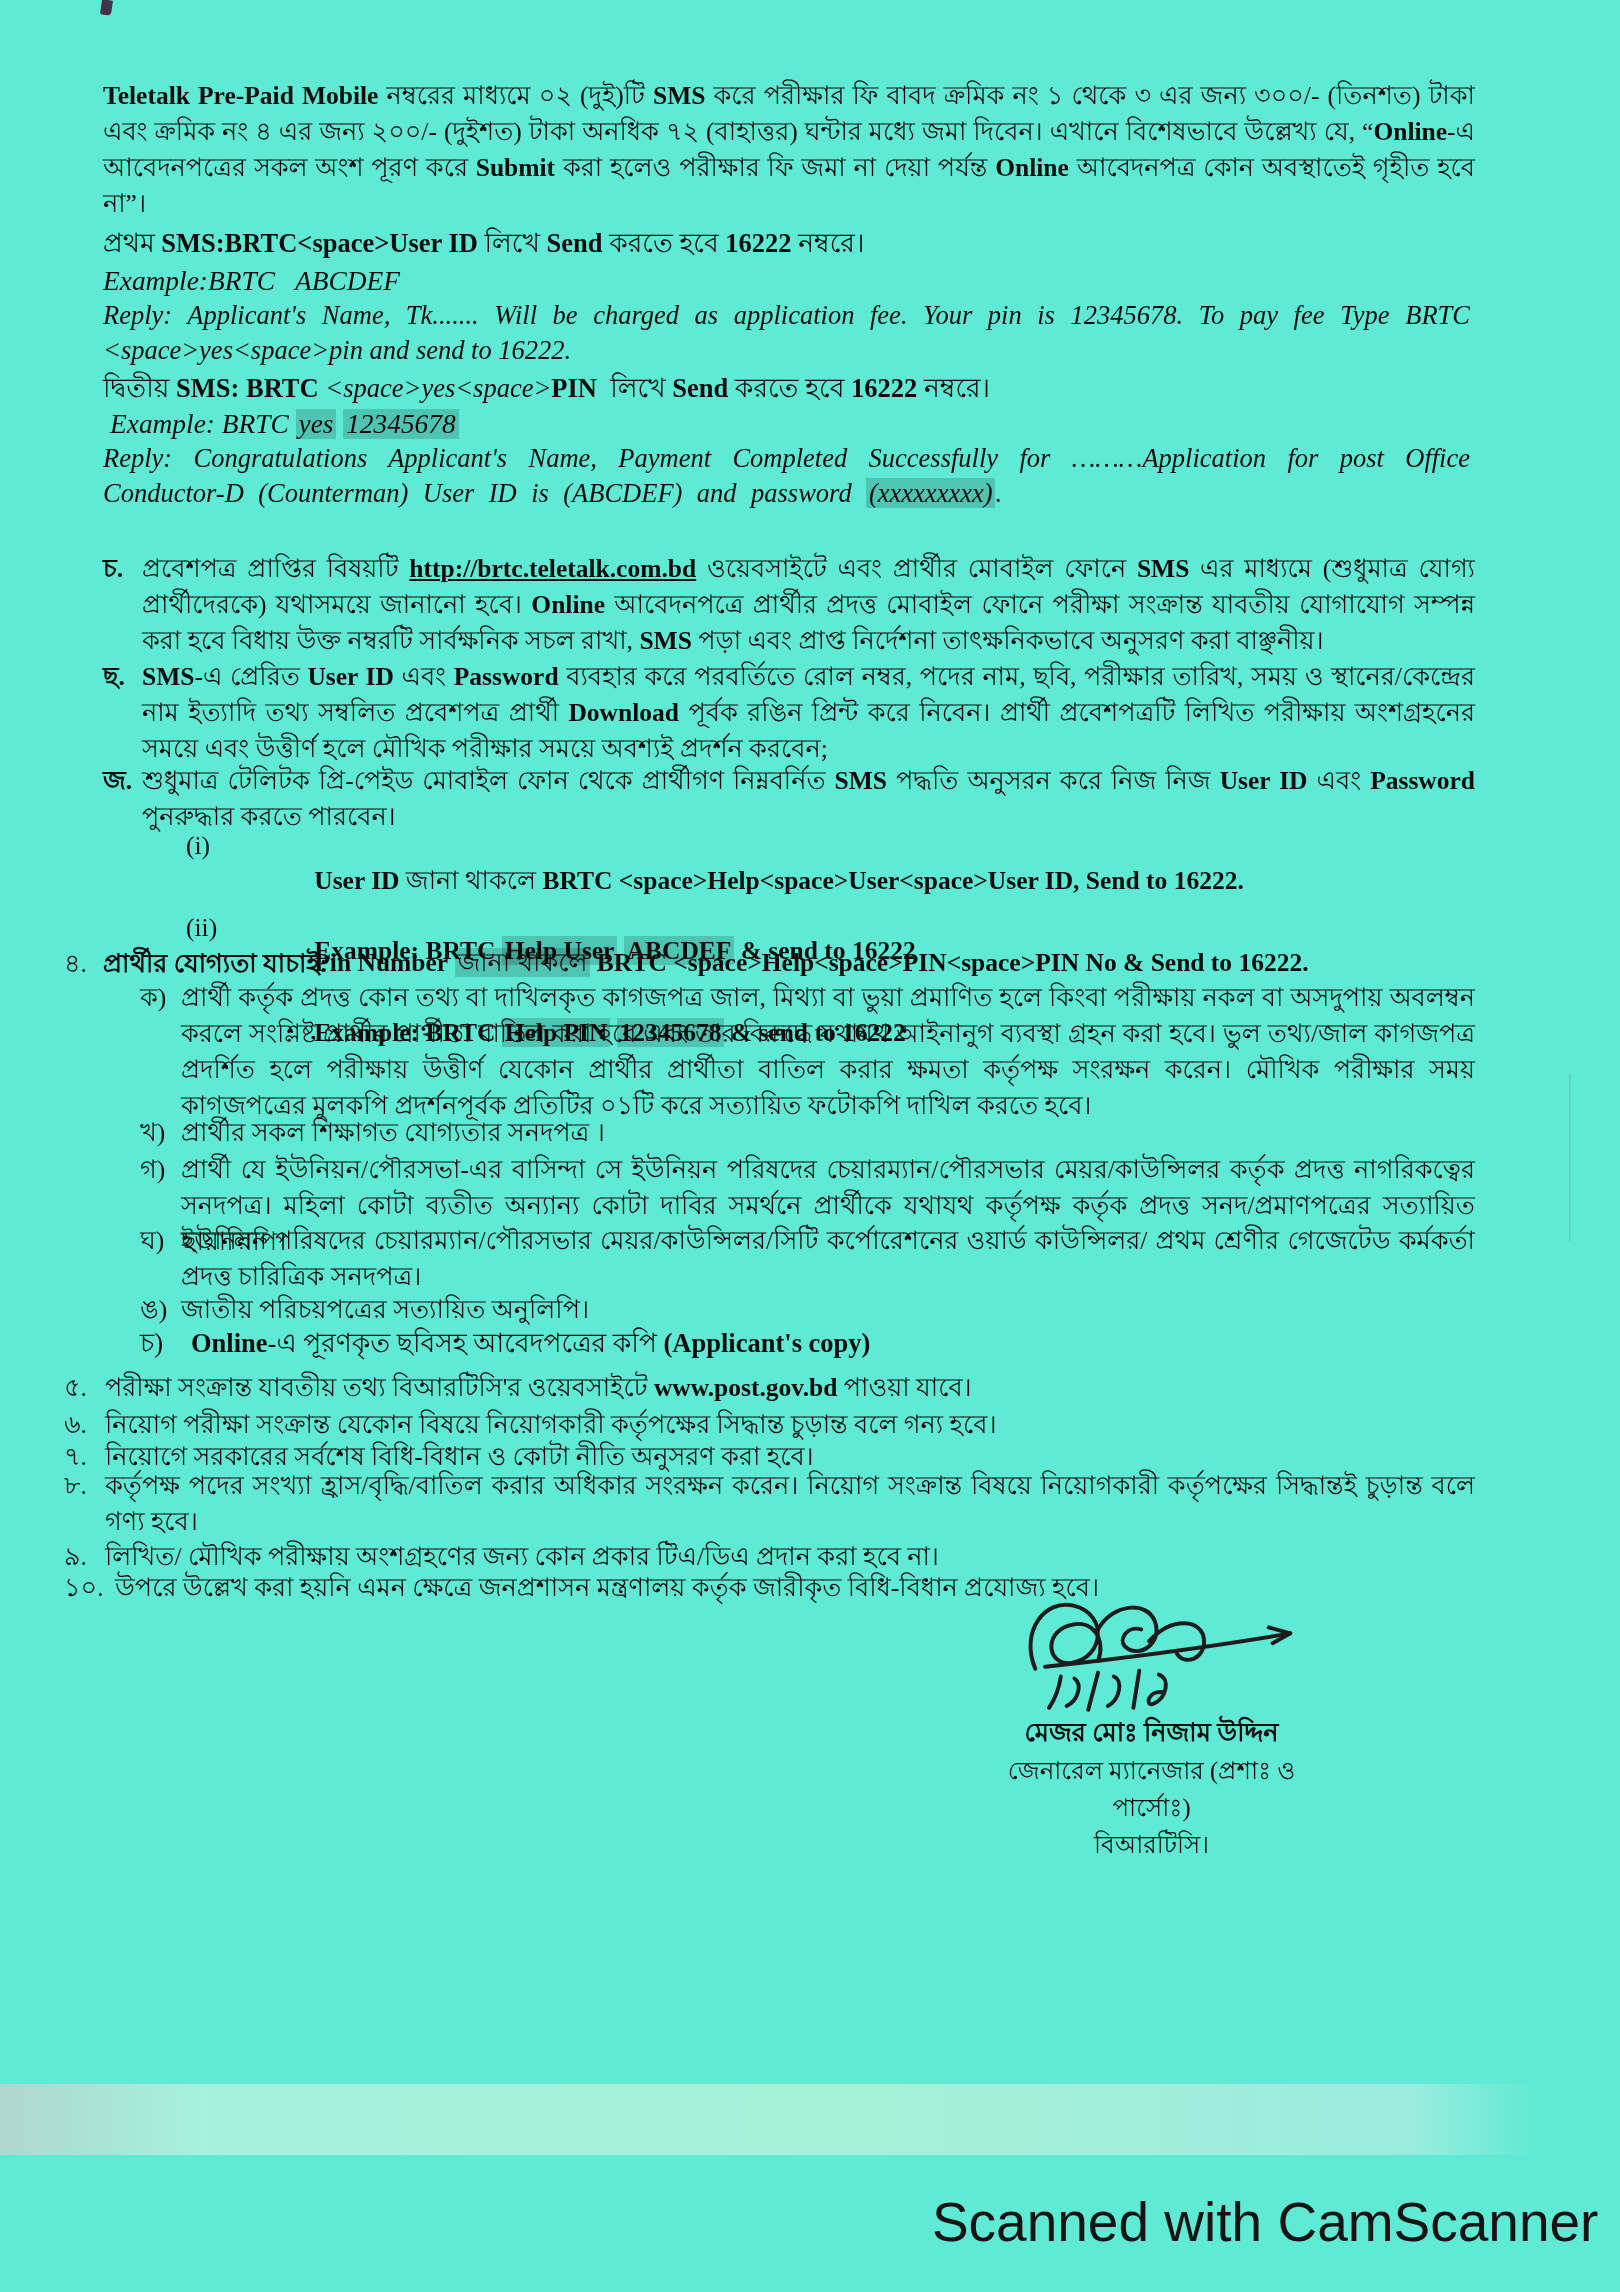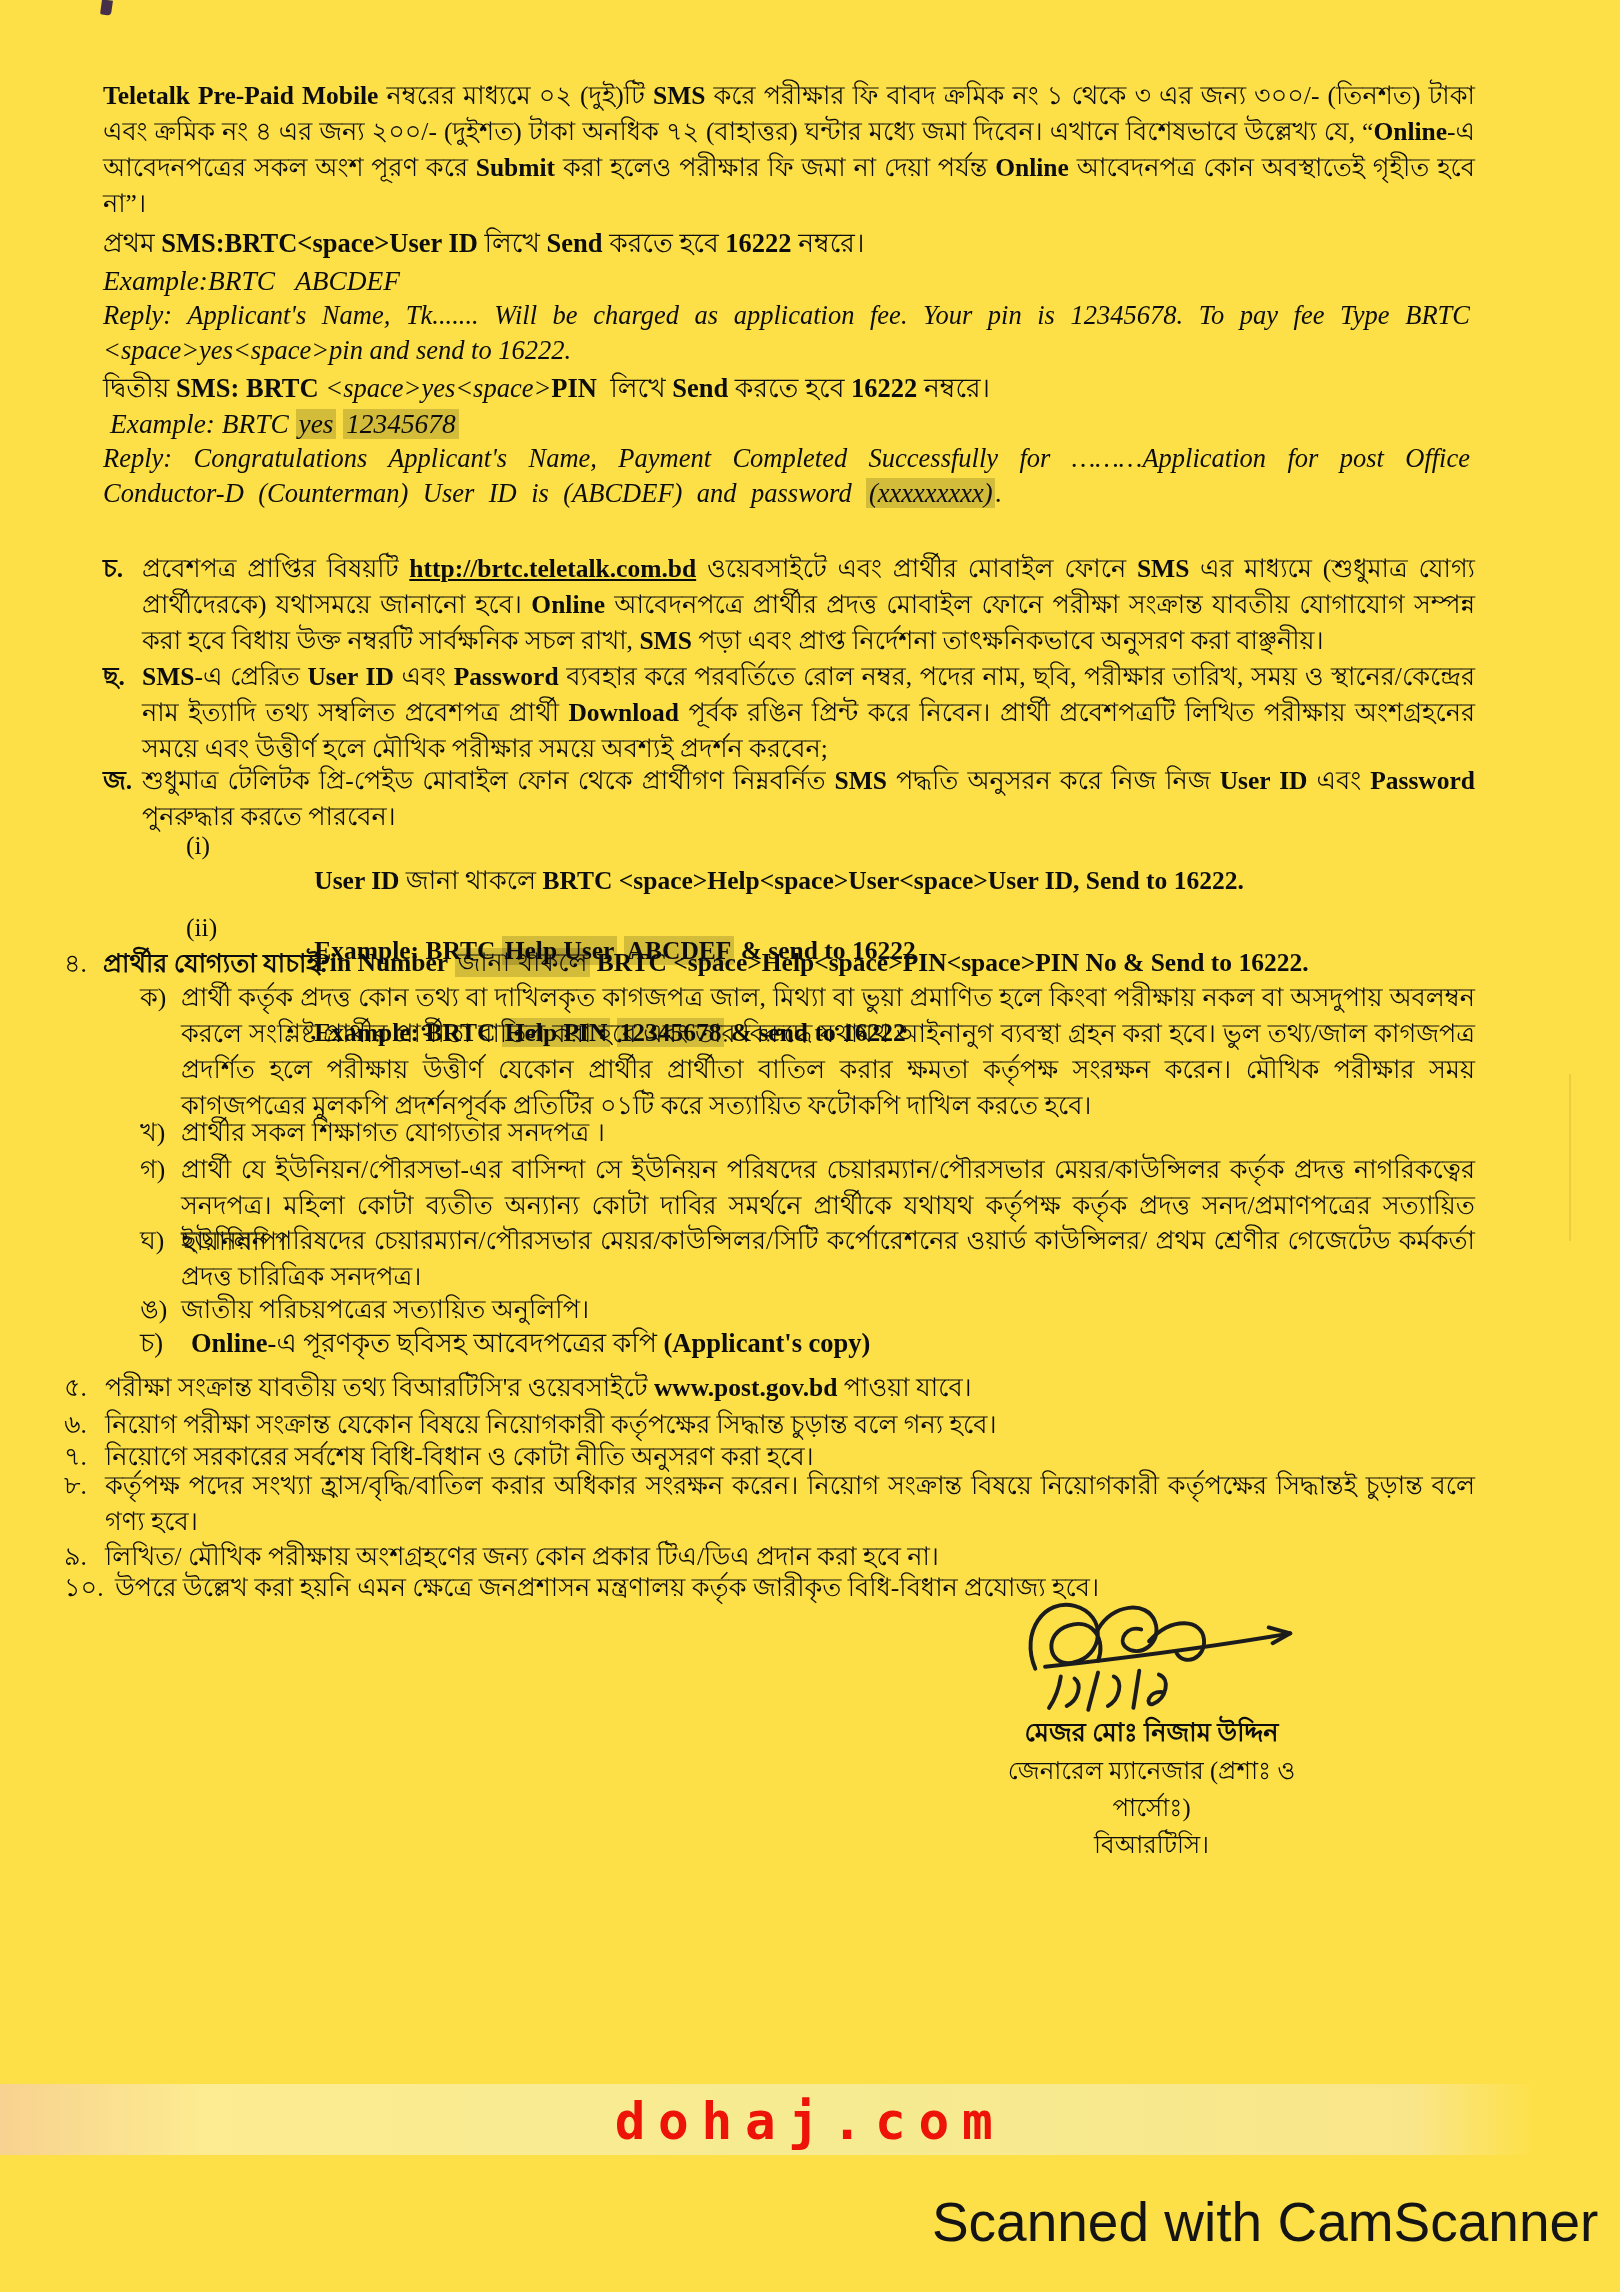--- a/index.html
+++ b/index.html
@@ -1,18 +1,18 @@
 <!DOCTYPE html>
 <html><head>
 <meta charset="utf-8">
 <style>
   html,body{margin:0;padding:0;background:#e9e9e9;}
   .page{
     position:relative;width:1620px;height:2293px;margin:0 auto;
-    background:#fde047;overflow:hidden;
+    background:#5eead4;overflow:hidden;
     font-family:"Liberation Serif","DejaVu Serif",serif;
     color:#0d0d0d;
   }
   .blk{position:absolute;line-height:36px;font-size:25.5px;}
   .justify{text-align:justify;}
   .pre{white-space:pre-wrap;}
   .seg-b{font-weight:700;}
   .seg-i{font-style:italic;}
   .seg-bi{font-weight:400;font-style:italic;}
   .seg-u{text-decoration:underline;}
@@ -179,18 +179,17 @@
         <path d="M296,44 L274,38 M296,44 L278,54"></path>
       </g>
     </svg>
     <div class="sig-name">মেজর মোঃ নিজাম উদ্দিন</div>
     <div class="sig-line">জেনারেল ম্যানেজার (প্রশাঃ ও পার্সোঃ)</div>
     <div class="sig-line">বিআরটিসি।</div>
   </div>
 
   <div class="scan-band"></div>
 
-  <div class="watermark" style="color: rgb(237, 19, 8);">dohaj.com</div>
 
   <div class="scanner-footer">Scanned with CamScanner</div>
 
 </div>
 
 
 </body></html>

